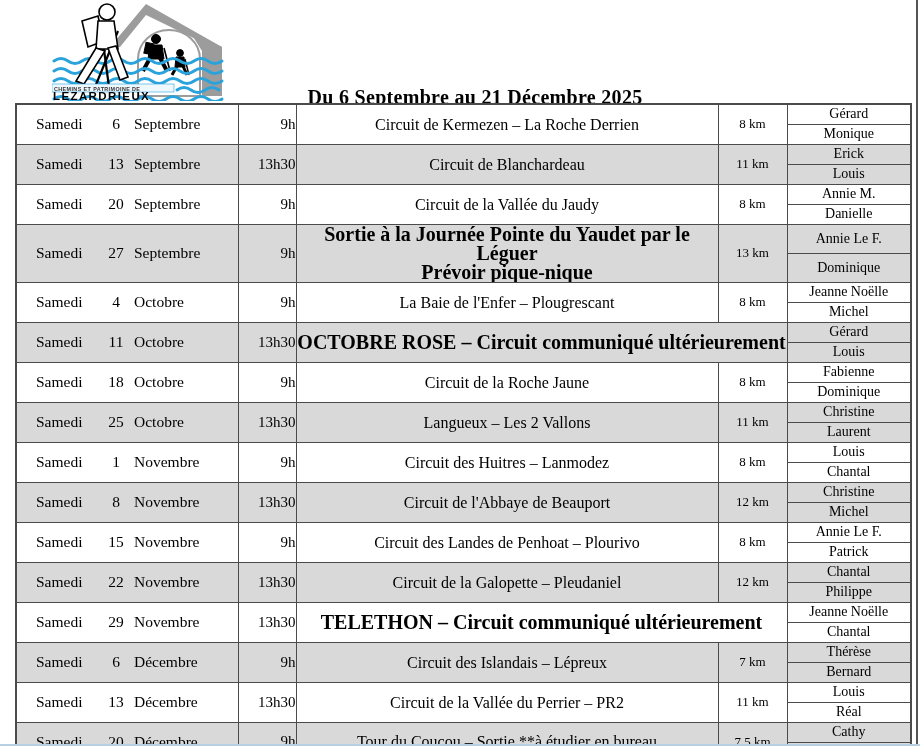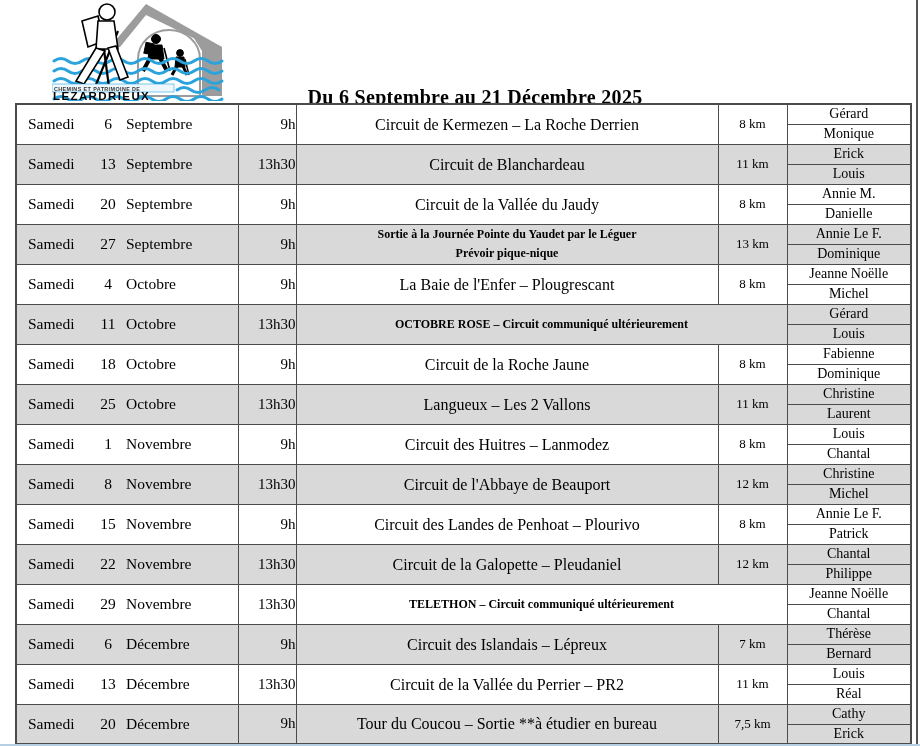--- a/index.html
+++ b/index.html
@@ -23,28 +23,28 @@
   }
   table.planning td{
     border:1px solid #4b4b4b;padding:0;overflow:hidden;
     vertical-align:middle;background:#ffffff;
   }
   table.planning tr{height:20px;}
   tr.shade td{background:#d9d9d9;}
   .c-date{font-size:15.5px;}
   .date-grid{
     display:grid;grid-template-columns:62px 36px auto;
-    padding-left:11px;align-items:center;height:100%;
+    padding-left:19px;align-items:center;height:100%;
   }
   .dg-num{text-align:center;}
   .c-time{text-align:right;font-size:15px;}
   .c-circuit{
     text-align:center;font-size:16px;line-height:19px;white-space:pre-line;
   }
-  .c-circuit.bold{font-weight:bold;font-size:12px;}
+  .c-circuit.bold{font-weight:bold;font-size:20px;}
   .c-km{text-align:center;font-size:13px;}
   .c-leader{text-align:center;font-size:14px;}
   
   .edge-right{position:absolute;left:916px;top:0;width:2px;height:746px;background:#555;}
   .edge-bottom{position:absolute;left:0;top:744px;width:920px;height:2px;background:#b7cfe2;}
 </style>
 </head>
 <body>
 
 <div class="logo">

